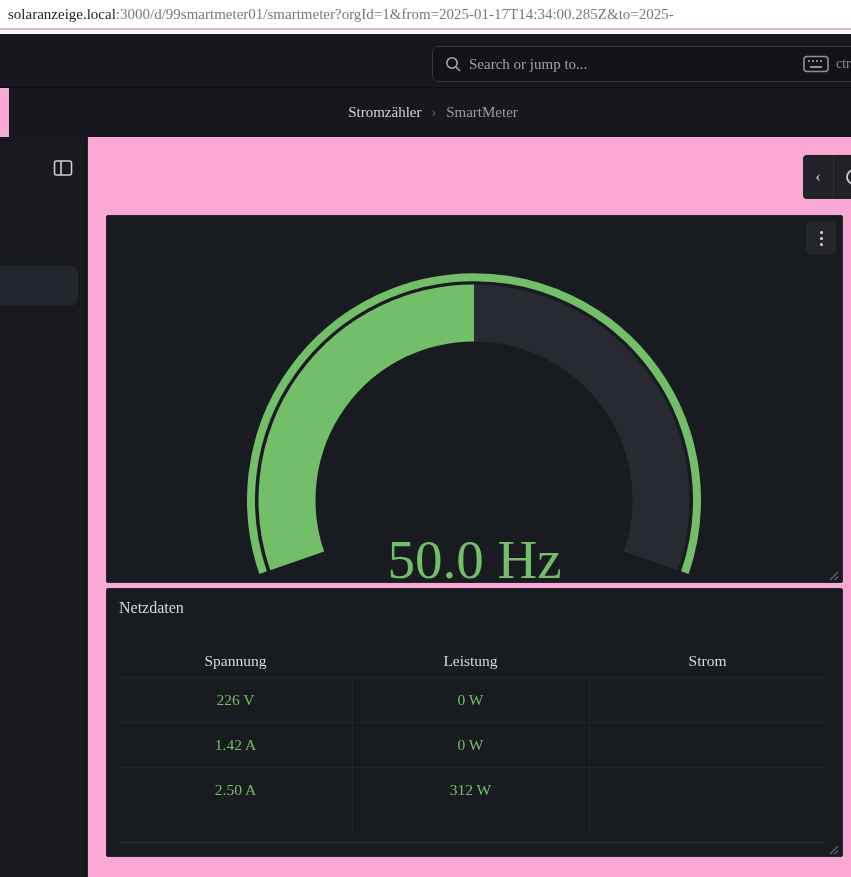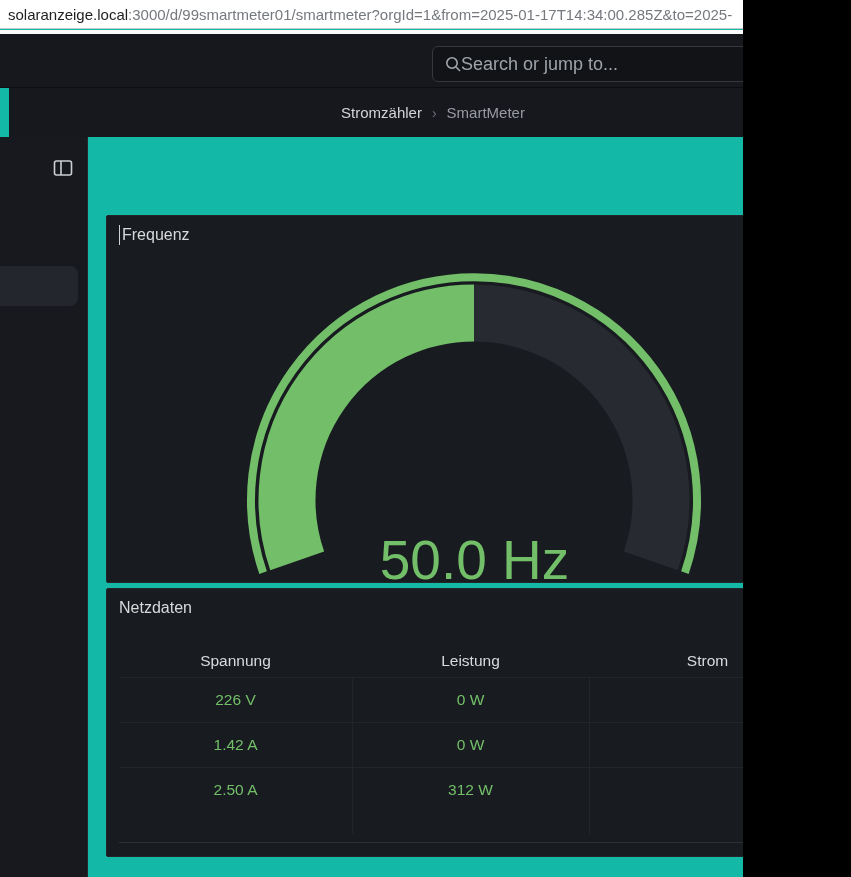--- a/index.html
+++ b/index.html
@@ -1,33 +1,33 @@
 <!DOCTYPE html>
 <html><head>
 <meta charset="utf-8">
 <style>
   * { margin:0; padding:0; box-sizing:border-box; }
   body { font-family:"Liberation Sans", sans-serif; background:#000; }
-  .screen { position:relative; width:743px; height:877px; overflow:hidden; background:#14b8a6; }
+  .screen { position:relative; width:851px; height:877px; overflow:hidden; background:#f9a8d4;font-family:Liberation Serif, serif; }
 
   
   .urlbar { position:absolute; left:0; top:0; width:851px; height:29px; background:#ffffff;
             border-bottom:1px solid #c6c9cd; display:flex; align-items:center; padding-left:8px;
             font-size:15px; white-space:nowrap; overflow:hidden; }
   .url-host { color:#1d1f21; }
   .url-rest { color:#75797e; }
   .chrome-strip { position:absolute; left:0; top:30px; width:851px; height:4px; background:#fbfbfc; }
 
   
   .nav { position:absolute; left:0; top:34px; width:851px; height:54px; background:#16181d;
          border-bottom:1px solid #0c0d10; }
   .searchbox { position:absolute; left:432px; top:12px; width:480px; height:36px;
                background:#111317; border:1px solid #34373d; border-radius:6px;
                display:flex; align-items:center; padding-left:12px; }
-  .search-placeholder { color:#9fa4ab; font-size:18px; }
+  .search-placeholder { color:#9fa4ab; font-size:15px; margin-left:8px; }
   .shortcut-hint { position:absolute; left:370px; top:0; height:34px; display:flex; align-items:center; gap:7px; }
   .shortcut-text { color:#8d9197; font-size:14px; white-space:nowrap; }
 
   
   .breadcrumb { position:absolute; left:9px; top:88px; width:851px; height:49px; background:#16181d;
                 display:flex; align-items:center; font-size:15px;justify-content:center; }
   .crumb-root { color:#d2d4d8; margin-left:-3px; }
   .crumb-sep { color:#6d7076; margin:0 10px; font-size:14px; }
   .crumb-current { color:#989ba1; }
 
@@ -139,24 +139,20 @@
     <div class="tb-btn">
       <span style="display:flex;">
         <svg width="18" height="18" viewBox="0 0 18 18">
             <circle cx="14" cy="9" r="7" fill="none" stroke="#cfd2d7" stroke-width="1.8"></circle>
           </svg>
       </span>
     </div>
   </div>
 
   <div class="panel panel-gauge">
-    <div class="panel-header">
-      <span class="title-caret"></span>
-      <span class="panel-title">Frequenz</span>
-    </div>
     <div class="kebab-btn">
       <span class="dot"></span>
       <span class="dot"></span>
       <span class="dot"></span>
     </div>
     <svg class="gauge-svg" width="737" height="368" viewBox="0 0 737 368">
 
       <path d="M 156.1 356.6 A 223 223 0 1 1 577.9 356.6" fill="none" stroke="#73bf69" stroke-width="8"></path>
 
       <path d="M 367 97 A 187 187 0 0 1 543.8 344.9" fill="none" stroke="#272b31" stroke-width="57"></path>

